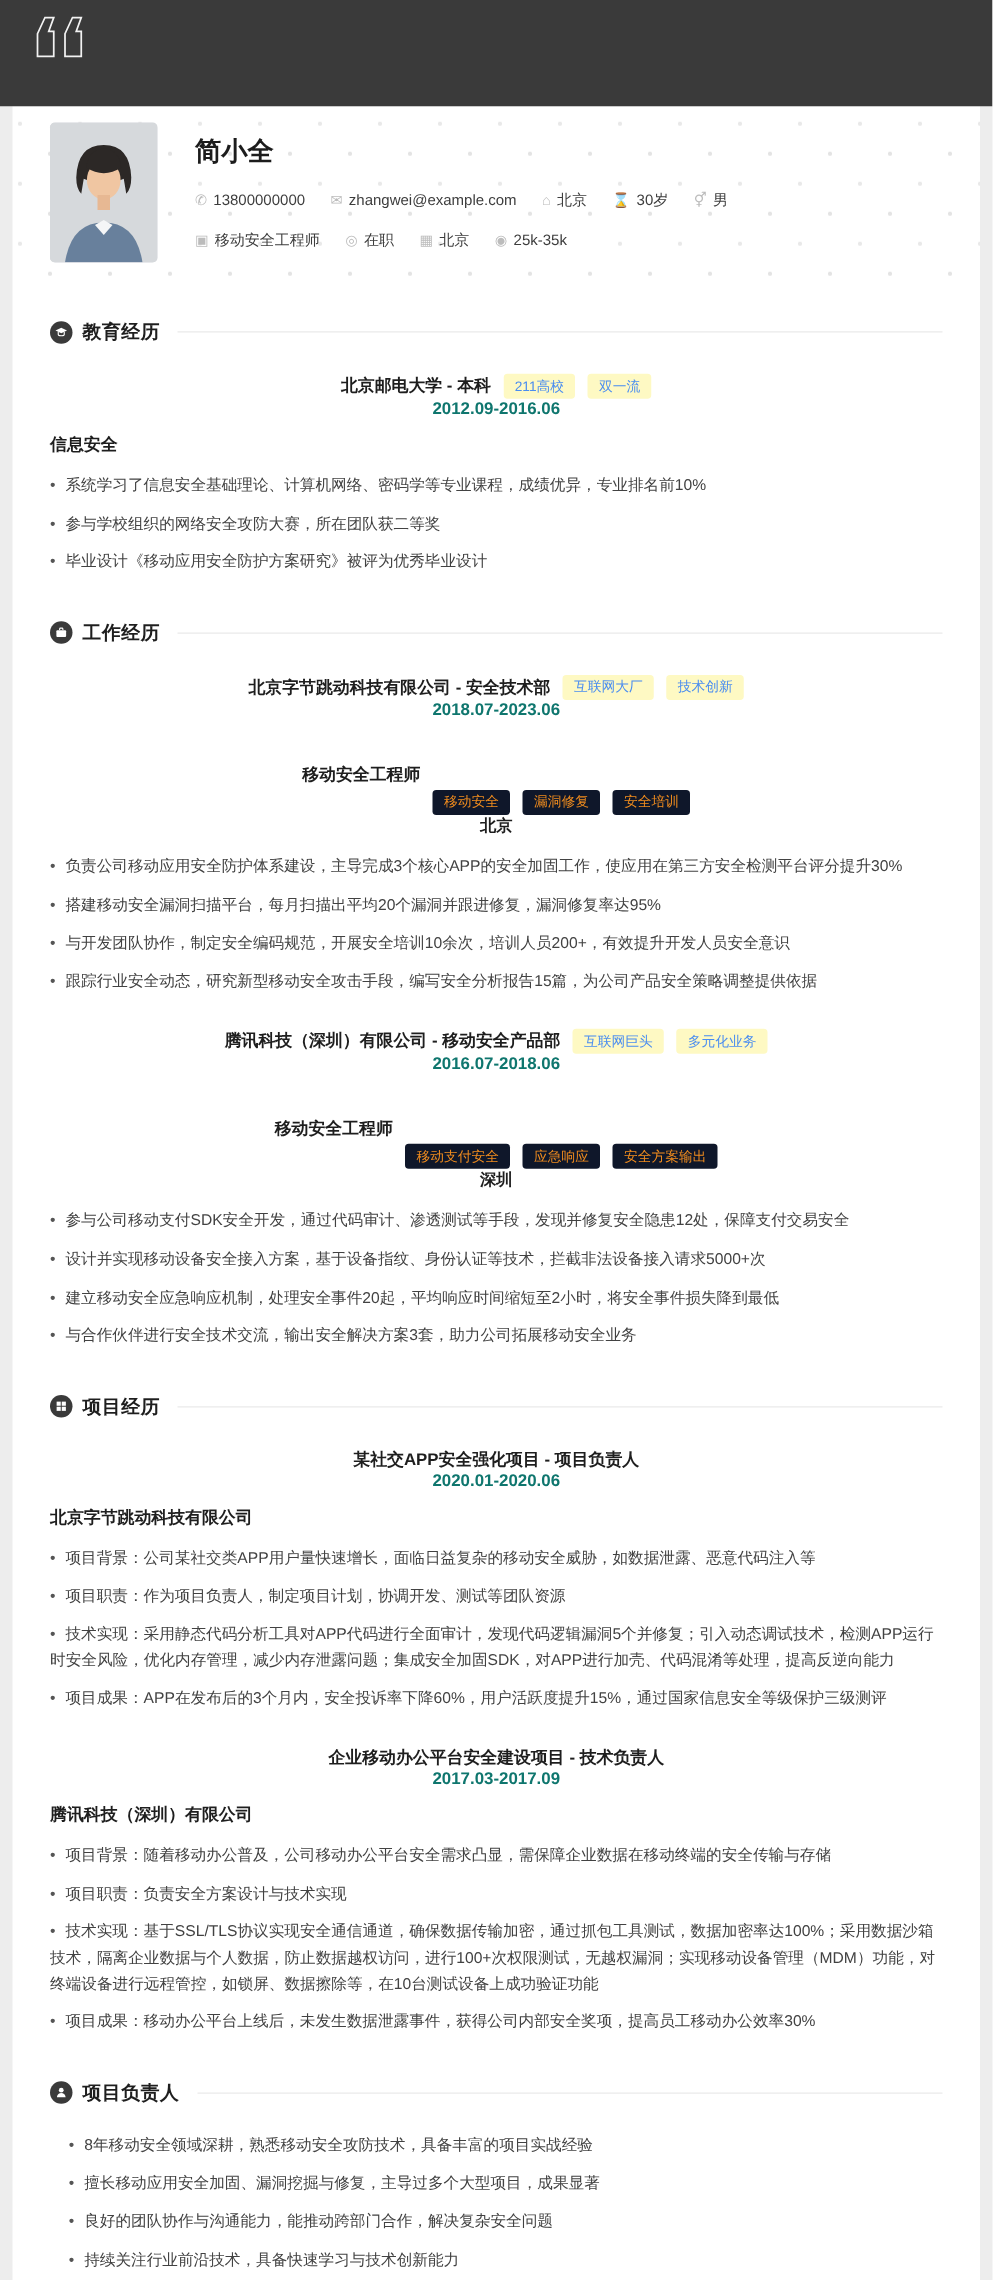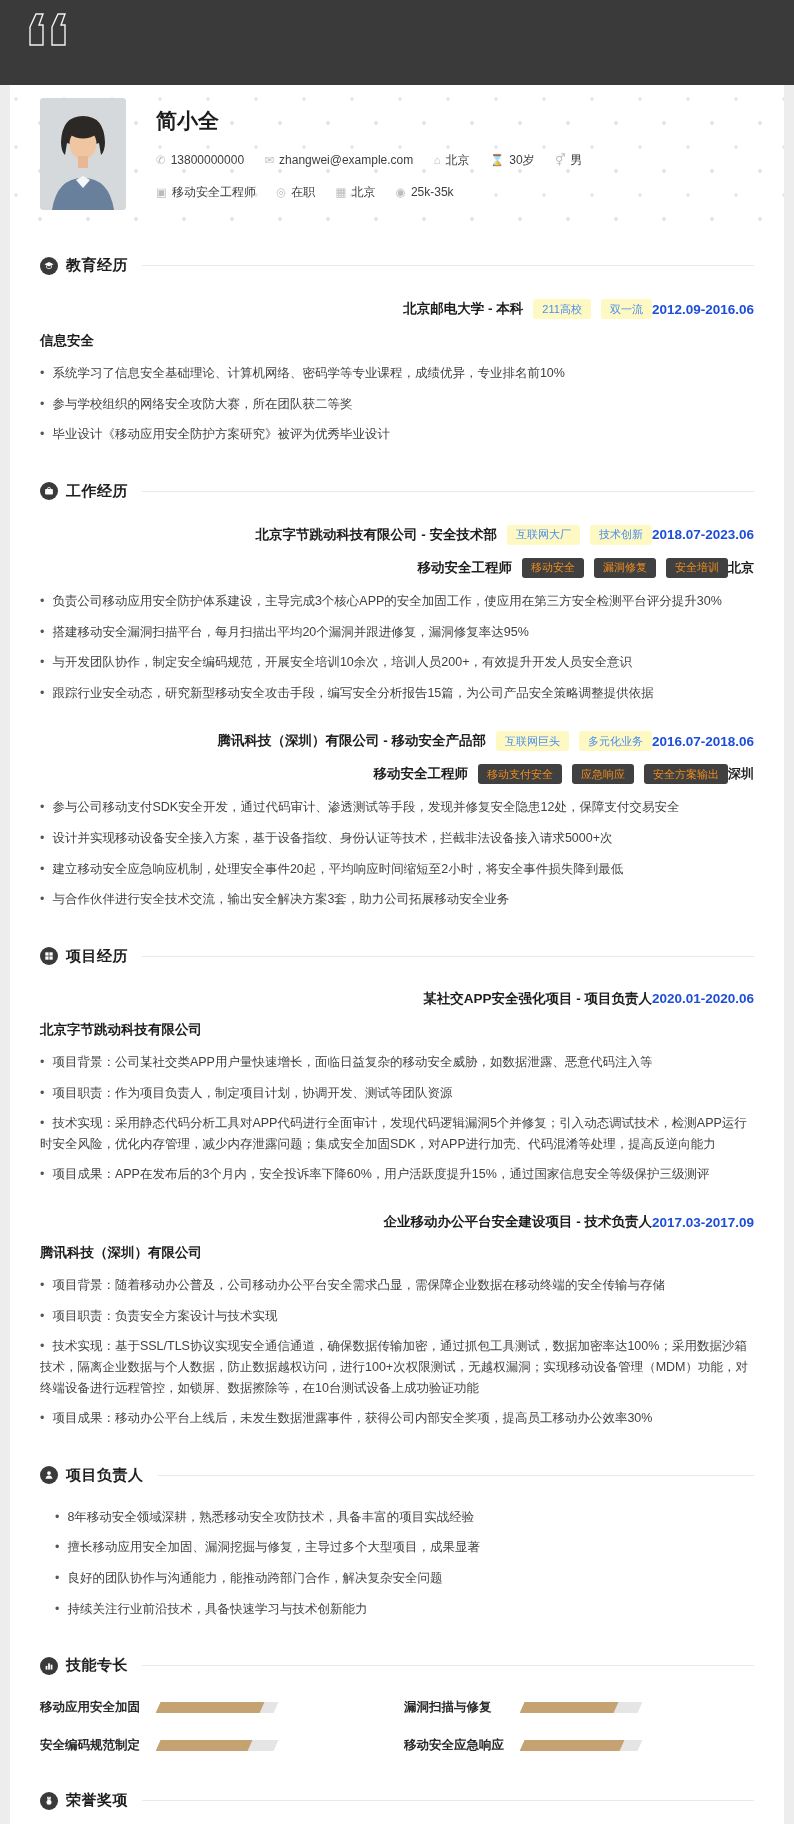--- a/index.html
+++ b/index.html
@@ -37,28 +37,28 @@
   .sec-icon {
     width:18px; height:18px; border-radius:50%; background:#3a3a3a; flex:none;
     display:flex; align-items:center; justify-content:center; margin-right:8px;
   }
   .sec-icon svg { width:10px; height:10px; display:block; }
   .sec-title { font-size:15px; font-weight:bold; color:#1e1e1e; letter-spacing:.5px; }
   .sec-line { flex:1; height:1px; background:#eaeaea; margin-left:14px; }
   
   .entry { margin-top:24px; }
   .entry + .entry { margin-top:28px; }
-  .row-head { display:flex; justify-content:flex-end; align-items:center; }
+  .row-head { display:flex; justify-content:center; align-items:center;flex-direction:column; }
   .row-left { display:flex; align-items:center; }
   .h-title { font-size:13.5px; font-weight:bold; color:#1e1e1e; }
-  .h-date { font-size:13.5px; font-weight:bold; color:#1d4ed8; }
+  .h-date { font-size:13.5px; font-weight:bold; color:#0f766e; }
   .h-loc { font-size:13px; font-weight:bold; color:#1e1e1e; }
   .tag { font-size:11px; border-radius:3px; padding:2.5px 9px; margin-left:10px; white-space:nowrap; }
   .tag.blue { color:#4a8df0; background:#fef9c3; }
-  .tag.orange { color:#f08c1e; background:#404040; }
+  .tag.orange { color:#f08c1e; background:#0f172a;margin-top:44px; }
   .sub-line { margin-top:13px; }
   .bullets { margin-top:13px; }
   .b { font-size:12.5px; color:#424242; line-height:1.65; margin-bottom:10px; }
   .b:last-child { margin-bottom:0; }
   .dot { color:#555; margin-right:8px; }
   
   .skill-grid { display:grid; grid-template-columns:336px 336px; column-gap:28px; row-gap:21px; margin-top:24px; }
   .skill-row { display:flex; align-items:center; }
   .skill-label { font-size:12.5px; font-weight:bold; color:#2a2a2a; width:118px; flex:none; }
   .skill-bar { width:118px; height:11px; background:#e5e5e5; transform:skewX(-24deg); overflow:hidden; }

